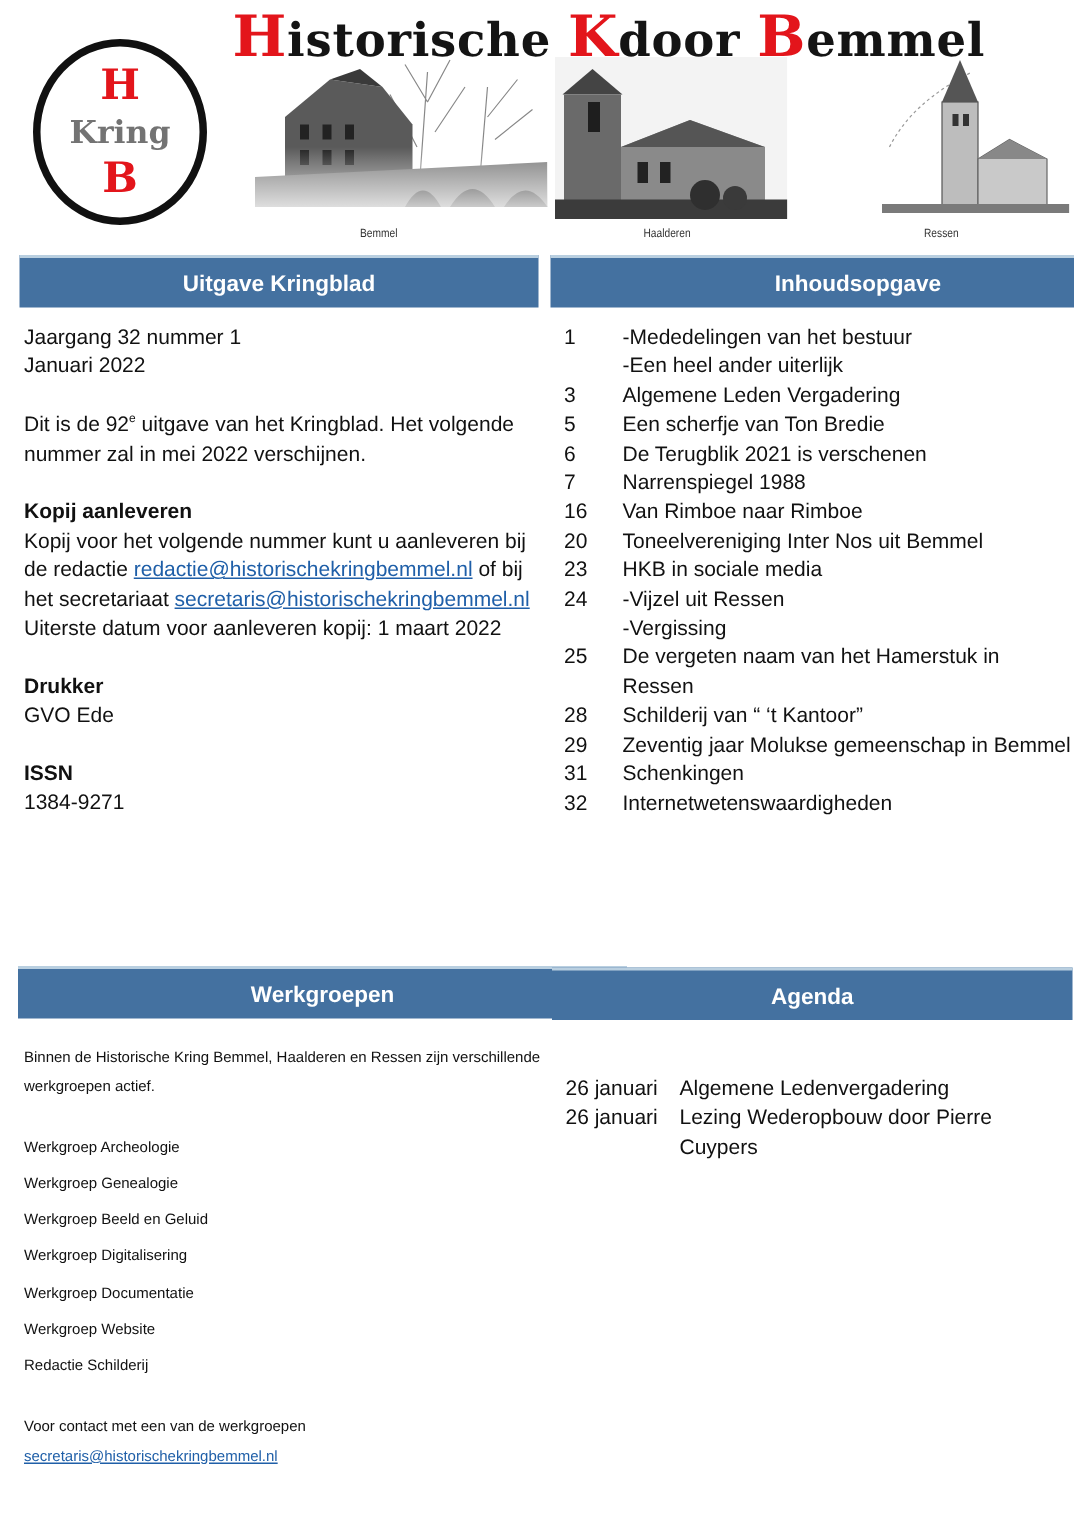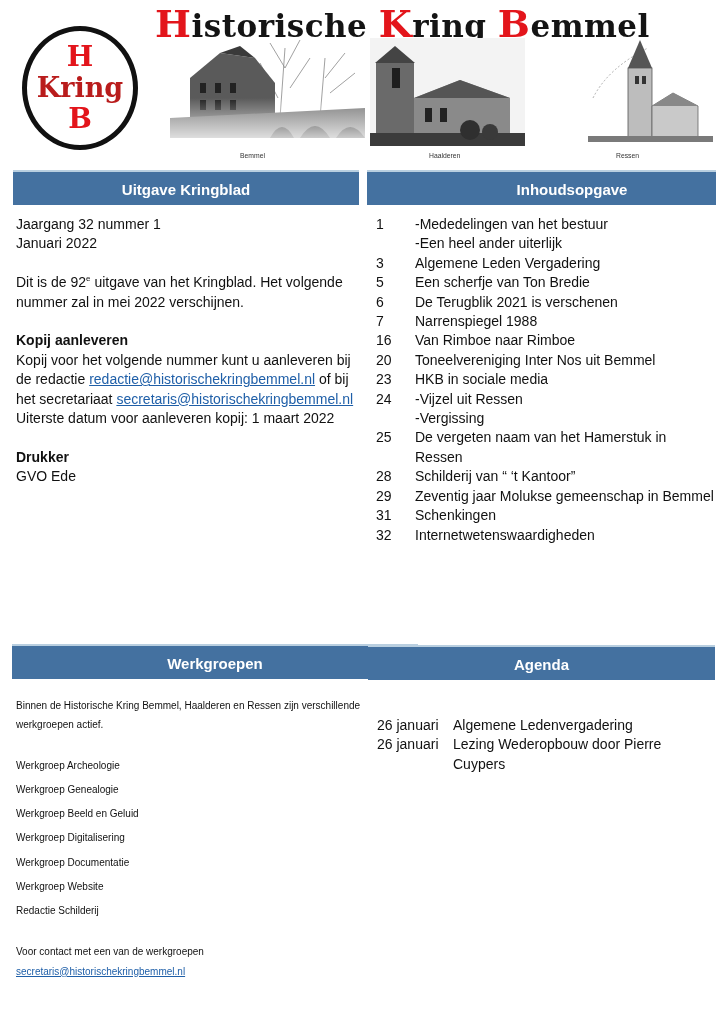--- a/index.html
+++ b/index.html
@@ -14,21 +14,21 @@
     letter-spacing: 0.5px; color: #141414; white-space: nowrap;
   }
   .banner-title .red { color: #e3151b; font-size: 38px; }
   .logo {
     position: absolute; left: 22px; top: 26px; width: 116px; height: 124px; border-radius: 50%;
     border: 5px solid #111; background: #fff;
     display: flex; flex-direction: column; align-items: center; justify-content: center;
     font-family: "DejaVu Serif", serif; font-weight: bold;
   }
   .logo .lh { color: #e3151b; font-size: 28px; line-height: 30px; }
-  .logo .lk { color: #b91c1c; font-size: 27px; line-height: 32px; }
+  .logo .lk { color: #737373; font-size: 21px; line-height: 32px; }
   .photo { position: absolute; top: 38px; height: 108px; overflow: hidden; }
   .photo-bemmel { left: 160px; width: 205px; }
   .photo-haalderen { left: 370px; width: 155px; }
   .photo-ressen { left: 588px; width: 125px; }
   .photo svg { width: 100%; height: 100%; display: block; }
   .place-label { position: absolute; top: 151px; font-size: 8px; color: #333; font-family: "Liberation Sans", sans-serif; transform: scaleX(0.85); transform-origin: left; }
   .lbl-bemmel { left: 240px; }
   .lbl-haalderen { left: 429px; }
   .lbl-ressen { left: 616px; }
 
@@ -64,21 +64,21 @@
   .agenda { position: absolute; left: 377px; top: 716px; width: 335px; font-size: 14px; line-height: 19.4px; }
   .ag-row { display: flex; }
   .ag-date { width: 76px; flex: none; }
   .ag-text { flex: 1; }
 </style>
 </head>
 <body>
 
 <div class="banner">
   <div class="banner-title">
-    <span class="red">H</span><span>istorische </span><span class="red">K</span><span>ring </span><span class="red">B</span><span>emmel</span>
+    <span class="red">H</span><span>istorische </span><span class="red">K</span><span>door </span><span class="red">B</span><span>emmel</span>
   </div>
 
   <div class="logo">
     <span class="lh">H</span>
     <span class="lk">Kring</span>
     <span class="lh">B</span>
   </div>
 
   <div class="photo photo-bemmel">
     <svg viewBox="0 0 205 108" preserveAspectRatio="none">
@@ -156,20 +156,24 @@
     <span>Dit is de 92</span><sup>e</sup><span> uitgave van het Kringblad. Het volgende nummer zal in mei 2022 verschijnen.</span>
   </p>
   <p>
     <span class="b">Kopij aanleveren</span><br>
     <span>Kopij voor het volgende nummer kunt u aanleveren bij de redactie </span><a class="mail" href="#">redactie@historischekringbemmel.nl</a><span> of bij het secretariaat </span><a class="mail" href="#">secretaris@historischekringbemmel.nl</a><span> Uiterste datum voor aanleveren kopij: 1 maart 2022</span>
   </p>
   <p>
     <span class="b">Drukker</span><br>
     <span>GVO Ede</span>
   </p>
+  <p>
+    <span class="b">ISSN</span><br>
+    <span>1384-9271</span>
+  </p>
 </div>
 
 <div class="toc" id="toc">
     <div class="toc-row">
       <span class="toc-num">1</span>
       <span class="toc-text">-Mededelingen van het bestuur</span>
     </div>
     <div class="toc-row">
       <span class="toc-num"></span>
       <span class="toc-text">-Een heel ander uiterlijk</span>

